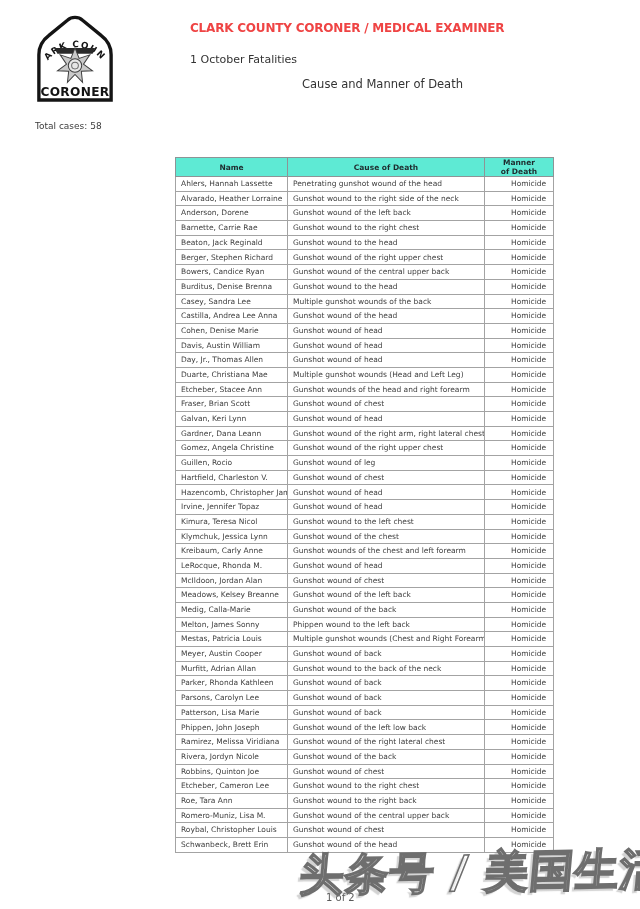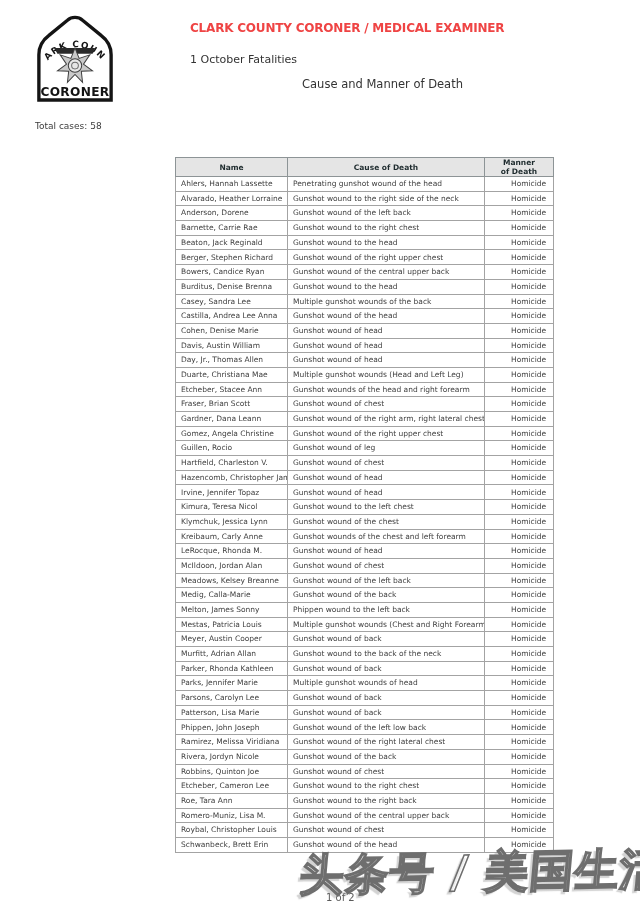--- a/index.html
+++ b/index.html
@@ -22,21 +22,21 @@
   
   table.fatalities{
     position:absolute;left:175px;top:157px;width:378px;
     border-collapse:collapse;table-layout:fixed;
     font-size:7.5px;color:#404040;
   }
   table.fatalities col.c-name{width:112px;}
   table.fatalities col.c-cause{width:197px;}
   table.fatalities col.c-manner{width:69px;}
   table.fatalities th{
-    background:#e5e5e5;border:1px solid #8d9496;height:15px;
+    background:#5eead4;border:1px solid #8d9496;height:15px;
     font-size:7.5px;font-weight:bold;color:#1e2b2e;text-align:center;padding:0 14px;
   }
   table.fatalities td{
     border:1px solid #a3a3a3;height:13.7px;padding:0 0 0 5px;
     white-space:nowrap;overflow:hidden;vertical-align:middle;line-height:1;
   }
   table.fatalities td:last-child{padding-left:26px;}
 
   .page-number{position:absolute;left:326px;top:892px;font-size:10px;color:#5a5a5a;}
 
@@ -161,20 +161,25 @@
           <td>Etcheber, Stacee Ann</td>
           <td>Gunshot wounds of the head and right forearm</td>
           <td>Homicide</td>
         </tr>
         <tr>
           <td>Fraser, Brian Scott</td>
           <td>Gunshot wound of chest</td>
           <td>Homicide</td>
         </tr>
         <tr>
+          <td>Galvan, Keri Lynn</td>
+          <td>Gunshot wound of head</td>
+          <td>Homicide</td>
+        </tr>
+        <tr>
           <td>Gardner, Dana Leann</td>
           <td>Gunshot wound of the right arm, right lateral chest</td>
           <td>Homicide</td>
         </tr>
         <tr>
           <td>Gomez, Angela Christine</td>
           <td>Gunshot wound of the right upper chest</td>
           <td>Homicide</td>
         </tr>
         <tr>
@@ -251,25 +256,20 @@
           <td>Murfitt, Adrian Allan</td>
           <td>Gunshot wound to the back of the neck</td>
           <td>Homicide</td>
         </tr>
         <tr>
           <td>Parker, Rhonda Kathleen</td>
           <td>Gunshot wound of back</td>
           <td>Homicide</td>
         </tr>
         <tr>
-          <td>Parks, Jennifer Marie</td>
-          <td>Multiple gunshot wounds of head</td>
-          <td>Homicide</td>
-        </tr>
-        <tr>
           <td>Parsons, Carolyn Lee</td>
           <td>Gunshot wound of back</td>
           <td>Homicide</td>
         </tr>
         <tr>
           <td>Patterson, Lisa Marie</td>
           <td>Gunshot wound of back</td>
           <td>Homicide</td>
         </tr>
         <tr>

